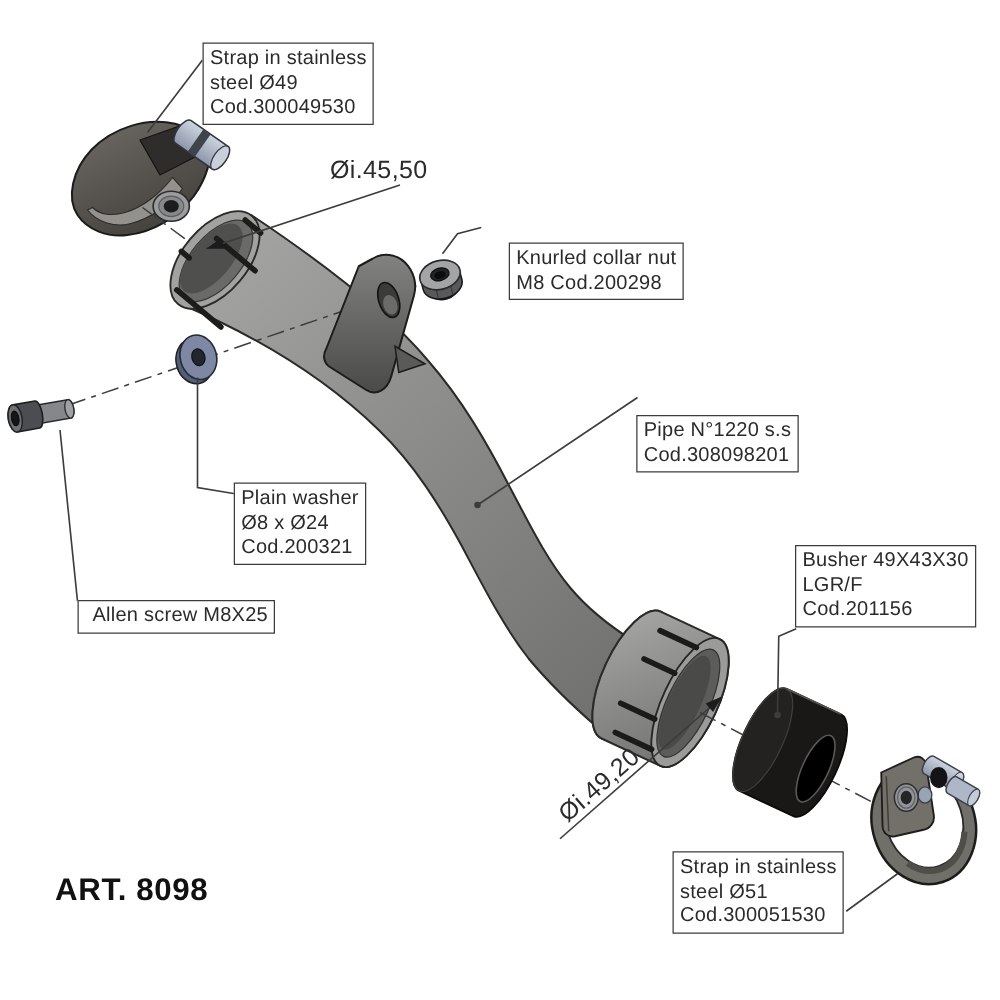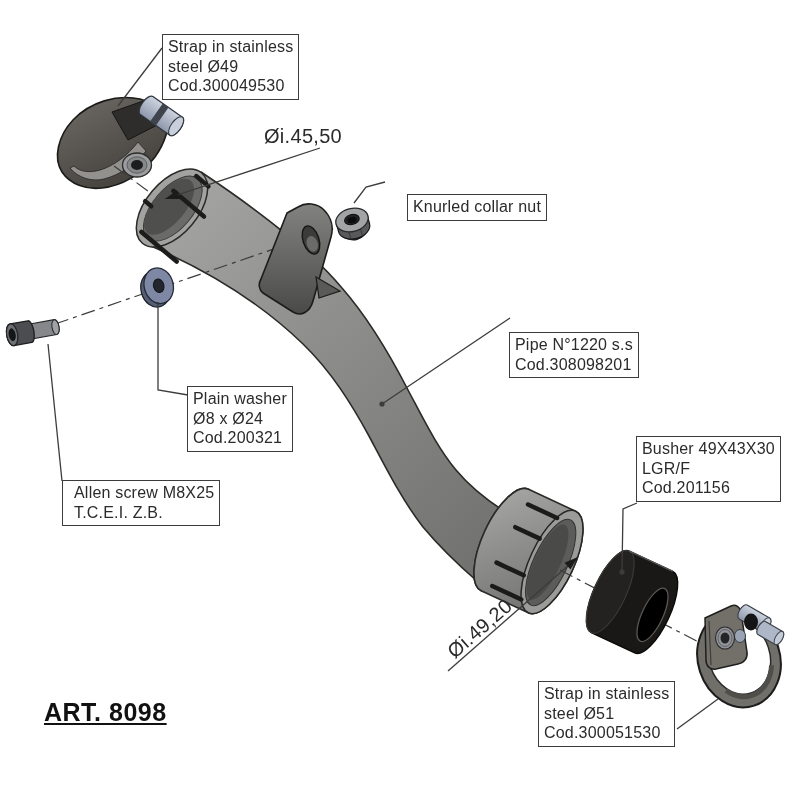--- a/index.html
+++ b/index.html
@@ -23,21 +23,20 @@
   .dim{
     position:absolute;color:var(--label-text);font-size:20px;letter-spacing:.3px;
     white-space:nowrap;
   }
   .dim-rot{
     transform:rotate(-41deg);transform-origin:left bottom;
   }
   .art{
     position:absolute;font-weight:bold;font-size:25px;color:#111;
     letter-spacing:.5px;
-    text-decoration:underline;
   }
   .leader{stroke:var(--line-color);stroke-width:1.3;fill:none;}
   .dash{stroke:var(--line-color);stroke-width:1.2;fill:none;
         stroke-dasharray:14 5 4 5;}
   .dot{fill:var(--line-color);}
   .arrow{fill:#1c1c1c;}
 </style>
 </head>
 <body>
 
@@ -229,36 +228,36 @@
 </svg>
 
 <div class="callout" style="left:162px;top:34px;">
   <span>Strap in stainless</span>
   <span>steel Ø49</span>
   <span>Cod.300049530</span>
 </div>
 
 <div class="callout" style="left:407px;top:170px;margin-top:24px;">
   <span>Knurled collar nut</span>
+  <span>M8 Cod.200298</span>
 </div>
 
 <div class="callout" style="left:509px;top:298px;margin-top:34px;">
   <span>Pipe N°1220 s.s</span>
   <span>Cod.308098201</span>
 </div>
 
 <div class="callout" style="left:187px;top:386px;">
   <span>Plain washer</span>
   <span>Ø8 x Ø24</span>
   <span>Cod.200321</span>
 </div>
 
 <div class="callout" style="left:62px;top:480px;padding-left:11px;">
   <span>Allen screw M8X25</span>
-  <span>T.C.E.I. Z.B.</span>
 </div>
 
 <div class="callout" style="left:636px;top:436px;">
   <span>Busher 49X43X30</span>
   <span>LGR/F</span>
   <span>Cod.201156</span>
 </div>
 
 <div class="callout" style="left:538px;top:681px;">
   <span>Strap in stainless</span>

